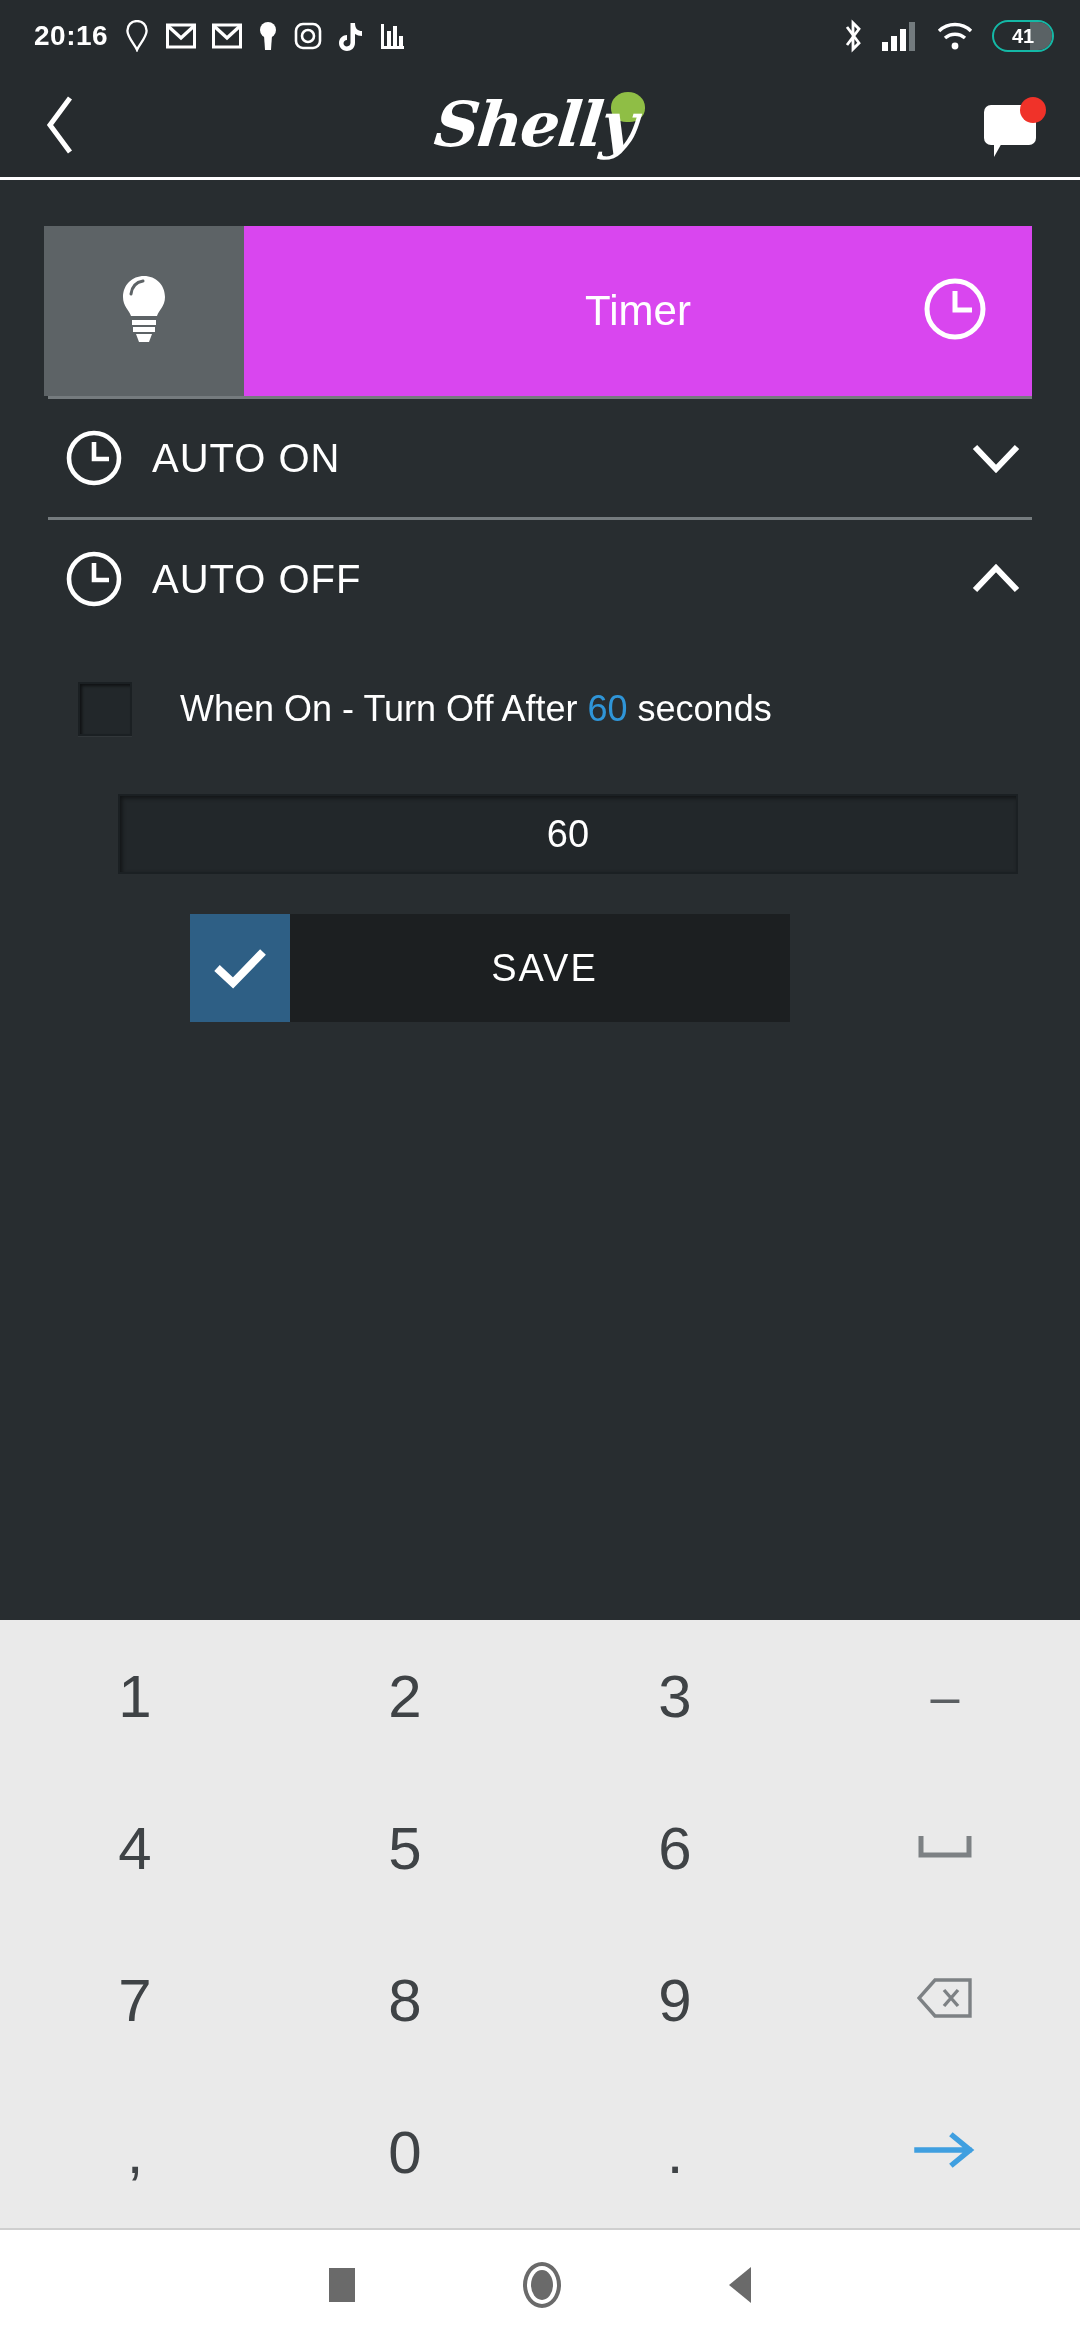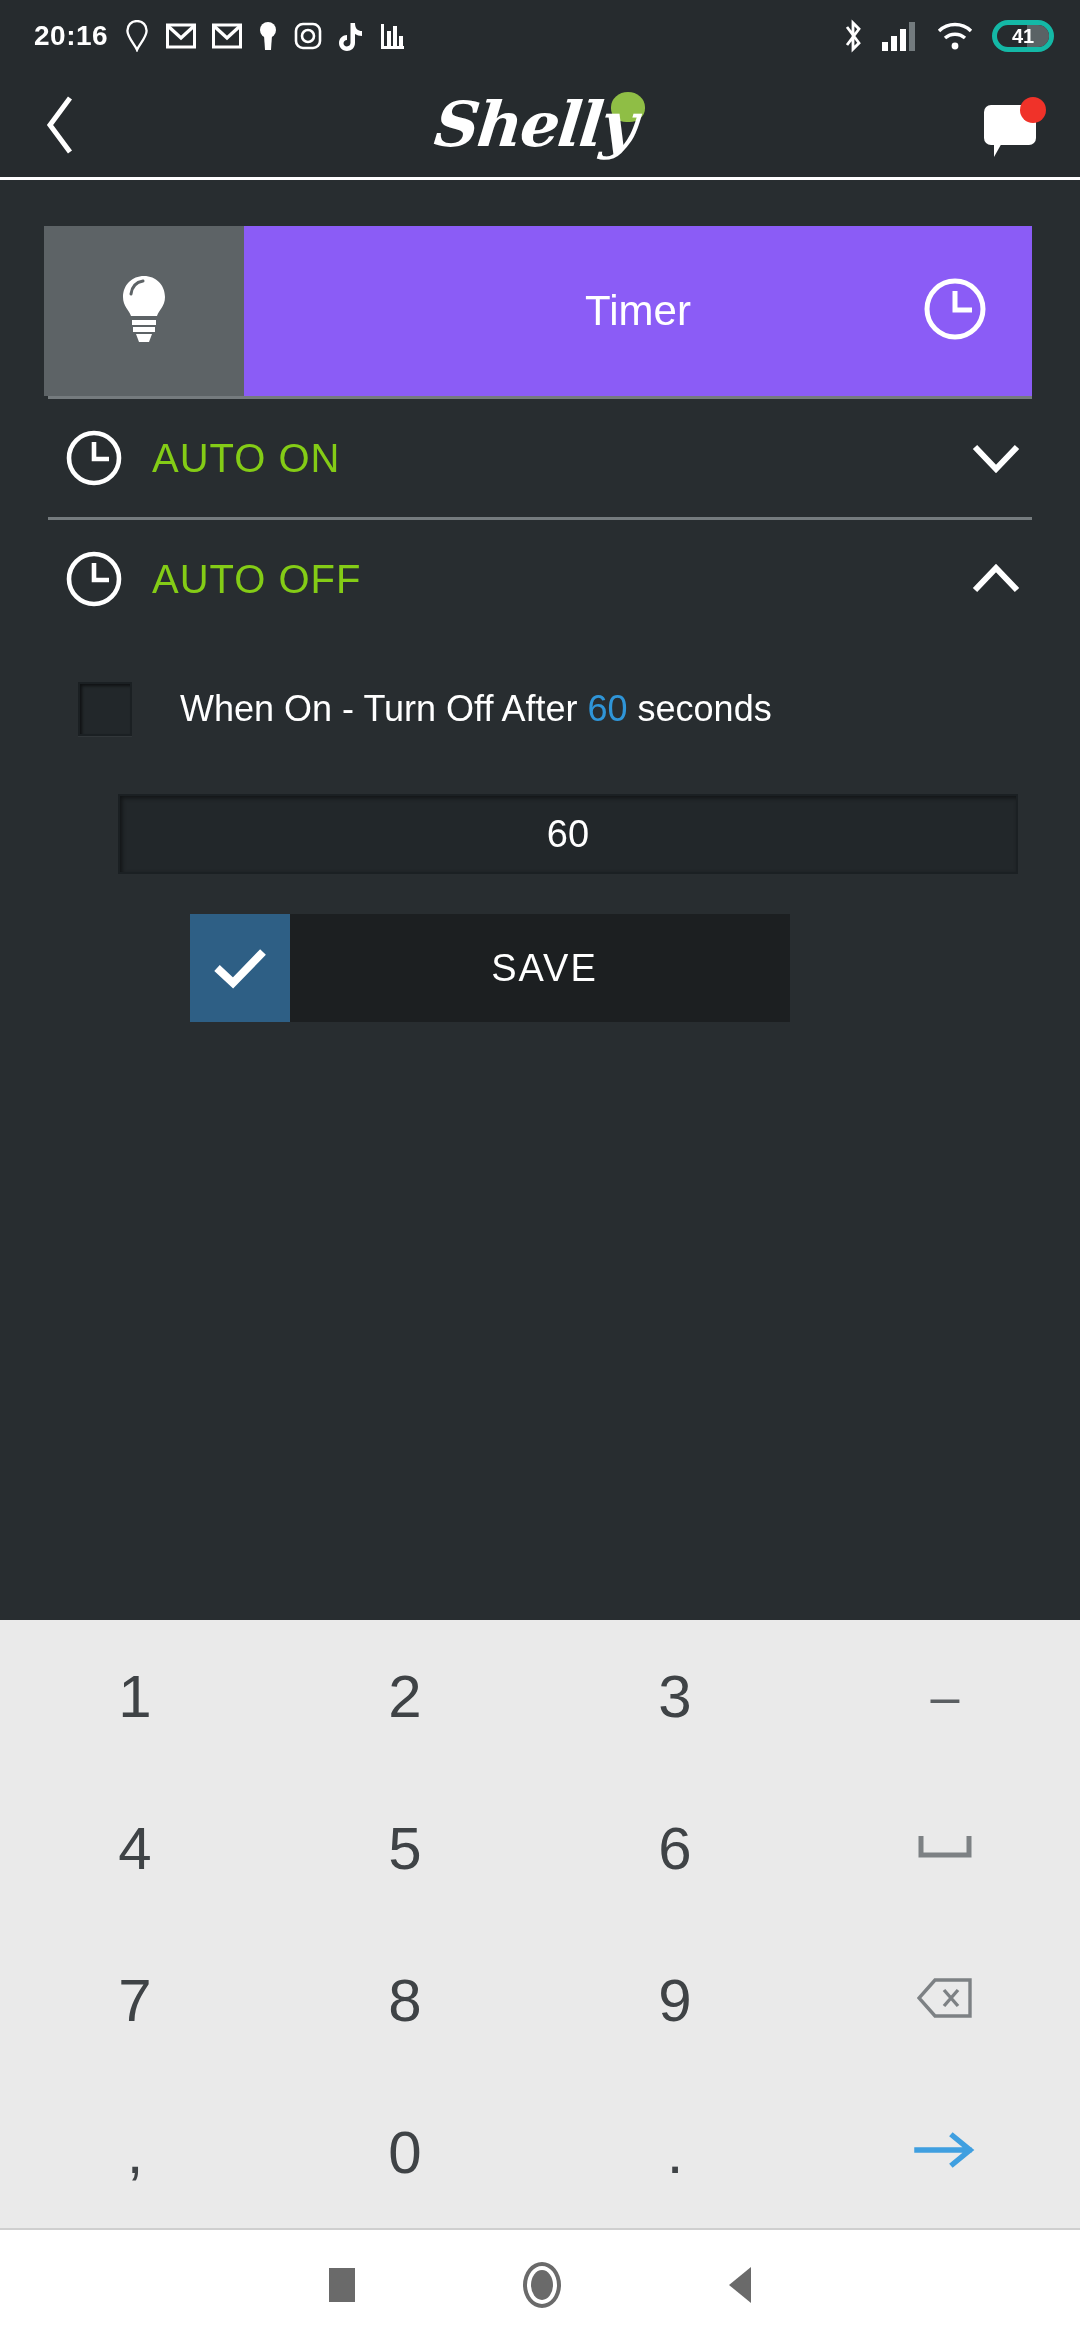--- a/index.html
+++ b/index.html
@@ -15,21 +15,21 @@
   .status-bar {
     height:72px; background:#262b2e; flex:0 0 72px;
     display:flex; align-items:center; justify-content:space-between;
     padding:0 26px 0 34px;
   }
   .status-left { display:flex; align-items:center; gap:16px; }
   .status-time { color:#fff; font-size:28px; font-weight:bold; letter-spacing:0.5px; }
   .sicon { display:inline-flex; align-items:center; justify-content:center; }
   .status-right { display:flex; align-items:center; gap:18px; }
   .battery-pill {
-    width:62px; height:32px; border:5px solid #14b8a6; border-radius:16px;
+    width:62px; height:32px; border:2px solid #14b8a6; border-radius:16px;
     display:flex; align-items:center; justify-content:center; position:relative;
     overflow:hidden;
   }
   .battery-pill .fill { position:absolute; right:0; top:0; bottom:0; width:22px; background:#5a6265; }
   .battery-pill span { font-size:20px; color:#fff; font-weight:bold; position:relative; z-index:2; }
 
   
   .app-bar {
     height:108px; flex:0 0 108px; background:#262b2e;
     display:flex; align-items:center; justify-content:space-between;
@@ -50,41 +50,41 @@
   .chat-icon { position:relative; width:62px; height:56px; cursor:pointer; }
   .chat-body { position:absolute; left:0; top:8px; width:52px; height:40px; background:#fff; border-radius:7px; }
   .chat-tail { position:absolute; left:10px; top:44px; width:0; height:0;
                border-left:9px solid #fff; border-bottom:16px solid transparent; }
   .chat-dot { position:absolute; right:0; top:0; width:26px; height:26px; background:#f03229; border-radius:50%; }
 
   
   .content { flex:1 1 auto; background:#282d30; position:relative; padding:0 0 0 0; overflow:hidden; }
 
   .timer-bar {
-    margin:46px 48px 0 44px; height:170px; background:#8b5cf6;
+    margin:46px 48px 0 44px; height:170px; background:#d946ef;
     display:flex; align-items:stretch;
   }
   .timer-bulb {
     width:200px; background:#5d6366; display:flex; align-items:center; justify-content:center;
     cursor:pointer;
   }
   .timer-main {
     flex:1; display:flex; align-items:center; justify-content:center; position:relative;
     cursor:pointer;
   }
   .timer-title { font-size:42px; color:#fff; }
   .timer-clock { position:absolute; right:44px; top:50%; transform:translateY(-50%); }
 
   .rows { margin:0 48px; }
   .divider { height:3px; background:#757b7e; }
   .row {
     height:118px; display:flex; align-items:center; cursor:pointer;
   }
   .row-clock { width:92px; display:flex; align-items:center; justify-content:center; }
-  .row-label { font-size:40px; color:#84cc16; letter-spacing:1px; flex:1; padding-left:12px; }
+  .row-label { font-size:40px; color:#ffffff; letter-spacing:1px; flex:1; padding-left:12px; }
   .row-chevron { width:72px; display:flex; align-items:center; justify-content:center; }
 
   .panel { padding:44px 0 0 0; }
   .check-line { display:flex; align-items:center; padding:0 9px 0 78px; }
   .checkbox {
     width:54px; height:54px; background:#22272a;
     border:2px solid #1b2023;
     box-shadow:inset 2px 2px 3px rgba(0,0,0,0.55), 0 1px 0 rgba(255,255,255,0.05);
     cursor:pointer; flex:0 0 54px;
   }

